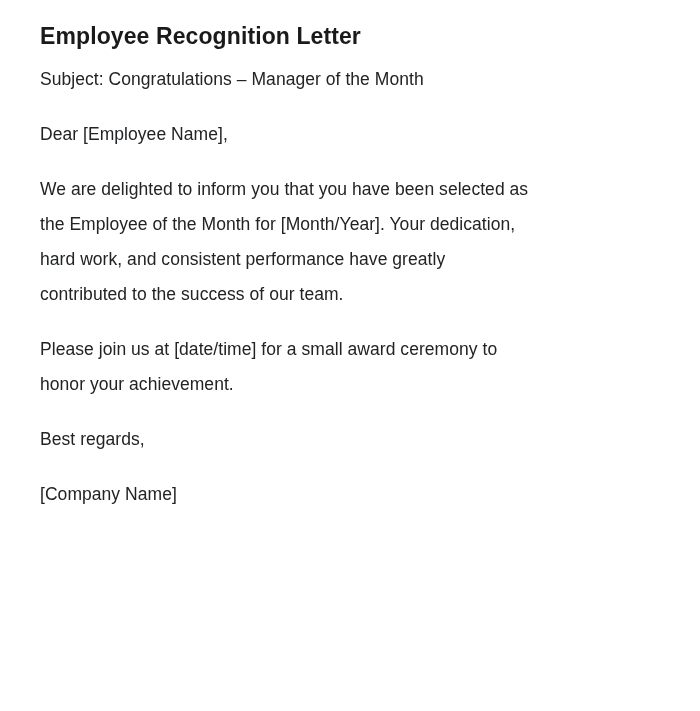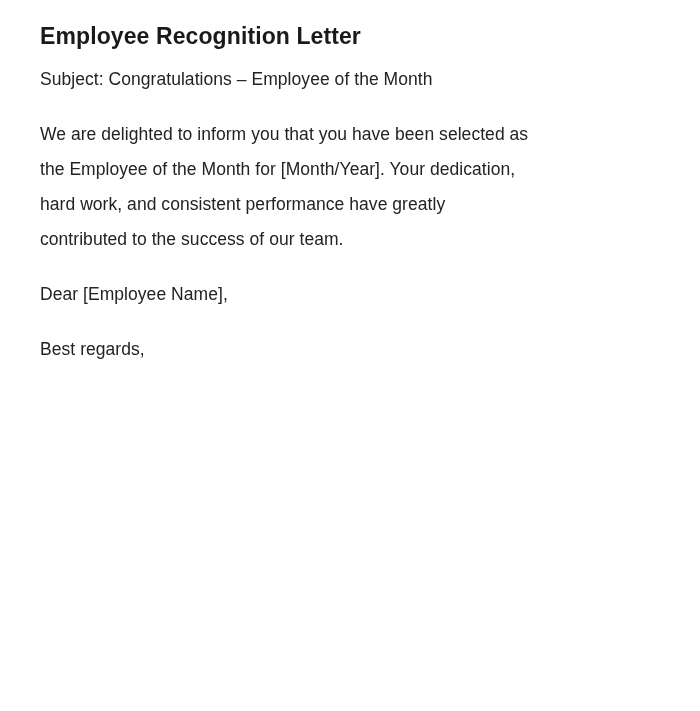--- a/index.html
+++ b/index.html
@@ -38,21 +38,24 @@
     white-space: pre-line;
     letter-spacing: 0.05px;
   }
 </style>
 </head>
 <body>
 
 <div class="page">
   <h1 class="doc-title">Employee Recognition Letter</h1>
   <div id="paragraphs">
-      <p class="doc-paragraph">Subject: Congratulations – Employee of the Month</p>
+      <p class="doc-paragraph">Subject: Congratulations – Manager of the Month</p>
+      <p class="doc-paragraph">Dear [Employee Name],</p>
       <p class="doc-paragraph">We are delighted to inform you that you have been selected as
 the Employee of the Month for [Month/Year]. Your dedication,
 hard work, and consistent performance have greatly
 contributed to the success of our team.</p>
-      <p class="doc-paragraph">Dear [Employee Name],</p>
+      <p class="doc-paragraph">Please join us at [date/time] for a small award ceremony to
+honor your achievement.</p>
       <p class="doc-paragraph">Best regards,</p>
+      <p class="doc-paragraph">[Company Name]</p>
     </div>
 </div>
 
 </body></html>

